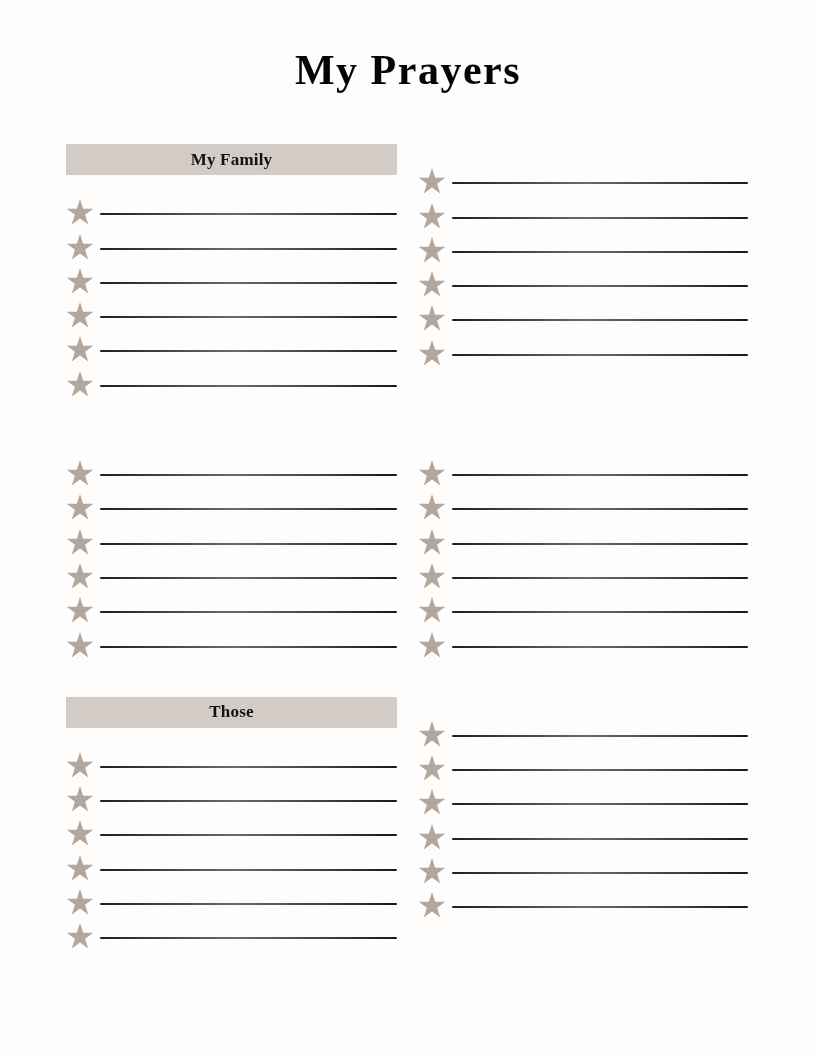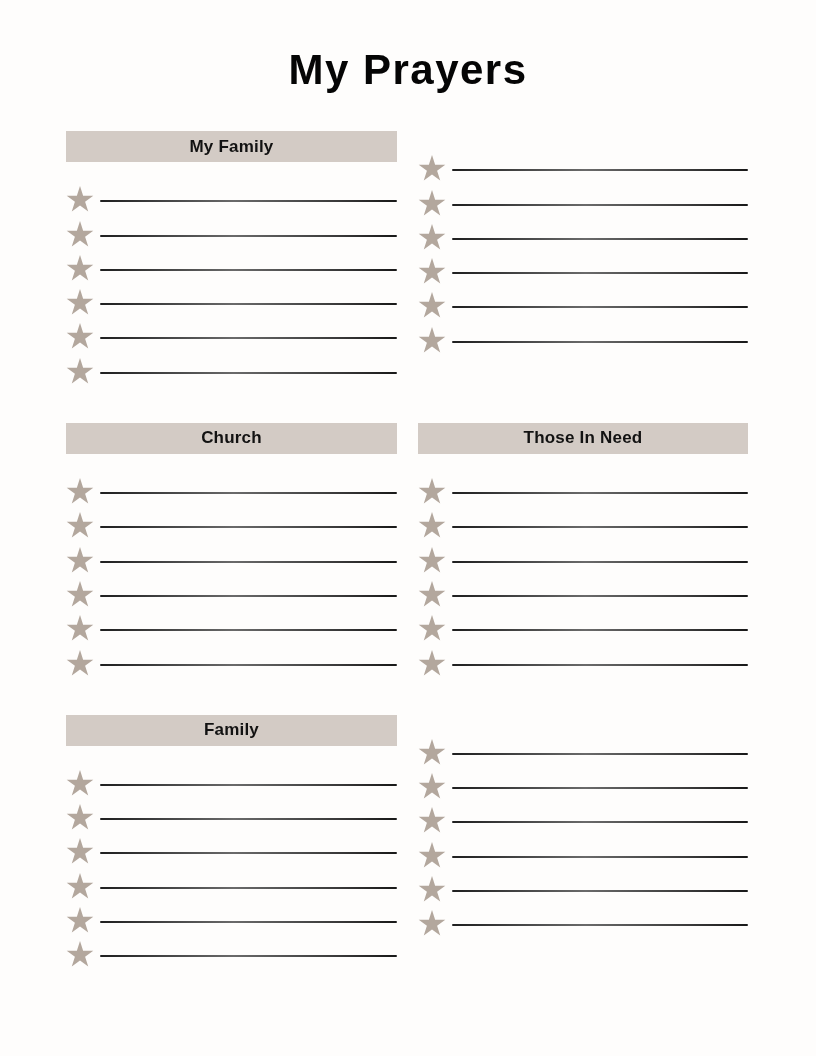--- a/index.html
+++ b/index.html
@@ -15,38 +15,39 @@
     width: 816px;
     height: 1056px;
     background: var(--background);
     font-family: "Liberation Sans", sans-serif;
     overflow: hidden;
   }
   .page {
     position: relative;
     width: 816px;
     height: 1056px;
+    font-family: Liberation Serif, serif;
   }
   .title {
     position: absolute;
     top: 46px;
     left: 0;
     width: 100%;
     margin: 0;
     text-align: center;
     font-size: 42px;
     line-height: 1.15;
     font-weight: 700;
     letter-spacing: 1.5px;
     color: var(--title-text);
   }
   .sections-grid {
     position: absolute;
     left: 66px;
-    top: 131px;
+    top: 144px;
     width: 682px;
     display: grid;
     grid-template-columns: 331px 330px;
     column-gap: 21px;
     row-gap: 49px;
   }
   .section { width: 100%; }
   .section-header {
     height: 31px;
     background: var(--section-header-bg);
@@ -168,110 +169,104 @@
           <div class="row">
             <svg class="star-icon" viewBox="0 0 100 92" aria-hidden="true">
               <polygon points="50,0 61.2,34.5 97.5,34.5 68.2,55.9 79.4,90.5 50,69.1 20.6,90.5 31.8,55.9 2.5,34.5 38.8,34.5" fill="var(--star)"></polygon>
             </svg>
             <div class="row-line"></div>
           </div>
         </div>
   </div>
 
   <div class="section">
+    <div class="rows">
+          <div class="row">
+            <svg class="star-icon" viewBox="0 0 100 92" aria-hidden="true">
+              <polygon points="50,0 61.2,34.5 97.5,34.5 68.2,55.9 79.4,90.5 50,69.1 20.6,90.5 31.8,55.9 2.5,34.5 38.8,34.5" fill="var(--star)"></polygon>
+            </svg>
+            <div class="row-line"></div>
+          </div>
+          <div class="row">
+            <svg class="star-icon" viewBox="0 0 100 92" aria-hidden="true">
+              <polygon points="50,0 61.2,34.5 97.5,34.5 68.2,55.9 79.4,90.5 50,69.1 20.6,90.5 31.8,55.9 2.5,34.5 38.8,34.5" fill="var(--star)"></polygon>
+            </svg>
+            <div class="row-line"></div>
+          </div>
+          <div class="row">
+            <svg class="star-icon" viewBox="0 0 100 92" aria-hidden="true">
+              <polygon points="50,0 61.2,34.5 97.5,34.5 68.2,55.9 79.4,90.5 50,69.1 20.6,90.5 31.8,55.9 2.5,34.5 38.8,34.5" fill="var(--star)"></polygon>
+            </svg>
+            <div class="row-line"></div>
+          </div>
+          <div class="row">
+            <svg class="star-icon" viewBox="0 0 100 92" aria-hidden="true">
+              <polygon points="50,0 61.2,34.5 97.5,34.5 68.2,55.9 79.4,90.5 50,69.1 20.6,90.5 31.8,55.9 2.5,34.5 38.8,34.5" fill="var(--star)"></polygon>
+            </svg>
+            <div class="row-line"></div>
+          </div>
+          <div class="row">
+            <svg class="star-icon" viewBox="0 0 100 92" aria-hidden="true">
+              <polygon points="50,0 61.2,34.5 97.5,34.5 68.2,55.9 79.4,90.5 50,69.1 20.6,90.5 31.8,55.9 2.5,34.5 38.8,34.5" fill="var(--star)"></polygon>
+            </svg>
+            <div class="row-line"></div>
+          </div>
+          <div class="row">
+            <svg class="star-icon" viewBox="0 0 100 92" aria-hidden="true">
+              <polygon points="50,0 61.2,34.5 97.5,34.5 68.2,55.9 79.4,90.5 50,69.1 20.6,90.5 31.8,55.9 2.5,34.5 38.8,34.5" fill="var(--star)"></polygon>
+            </svg>
+            <div class="row-line"></div>
+          </div>
+        </div>
+  </div>
+
+  <div class="section">
+    <div class="rows">
+          <div class="row">
+            <svg class="star-icon" viewBox="0 0 100 92" aria-hidden="true">
+              <polygon points="50,0 61.2,34.5 97.5,34.5 68.2,55.9 79.4,90.5 50,69.1 20.6,90.5 31.8,55.9 2.5,34.5 38.8,34.5" fill="var(--star)"></polygon>
+            </svg>
+            <div class="row-line"></div>
+          </div>
+          <div class="row">
+            <svg class="star-icon" viewBox="0 0 100 92" aria-hidden="true">
+              <polygon points="50,0 61.2,34.5 97.5,34.5 68.2,55.9 79.4,90.5 50,69.1 20.6,90.5 31.8,55.9 2.5,34.5 38.8,34.5" fill="var(--star)"></polygon>
+            </svg>
+            <div class="row-line"></div>
+          </div>
+          <div class="row">
+            <svg class="star-icon" viewBox="0 0 100 92" aria-hidden="true">
+              <polygon points="50,0 61.2,34.5 97.5,34.5 68.2,55.9 79.4,90.5 50,69.1 20.6,90.5 31.8,55.9 2.5,34.5 38.8,34.5" fill="var(--star)"></polygon>
+            </svg>
+            <div class="row-line"></div>
+          </div>
+          <div class="row">
+            <svg class="star-icon" viewBox="0 0 100 92" aria-hidden="true">
+              <polygon points="50,0 61.2,34.5 97.5,34.5 68.2,55.9 79.4,90.5 50,69.1 20.6,90.5 31.8,55.9 2.5,34.5 38.8,34.5" fill="var(--star)"></polygon>
+            </svg>
+            <div class="row-line"></div>
+          </div>
+          <div class="row">
+            <svg class="star-icon" viewBox="0 0 100 92" aria-hidden="true">
+              <polygon points="50,0 61.2,34.5 97.5,34.5 68.2,55.9 79.4,90.5 50,69.1 20.6,90.5 31.8,55.9 2.5,34.5 38.8,34.5" fill="var(--star)"></polygon>
+            </svg>
+            <div class="row-line"></div>
+          </div>
+          <div class="row">
+            <svg class="star-icon" viewBox="0 0 100 92" aria-hidden="true">
+              <polygon points="50,0 61.2,34.5 97.5,34.5 68.2,55.9 79.4,90.5 50,69.1 20.6,90.5 31.8,55.9 2.5,34.5 38.8,34.5" fill="var(--star)"></polygon>
+            </svg>
+            <div class="row-line"></div>
+          </div>
+        </div>
+  </div>
+
+  <div class="section">
     <div class="section-header">
-      <span class="section-header-label">Church</span>
-    </div>
-    <div class="rows">
-          <div class="row">
-            <svg class="star-icon" viewBox="0 0 100 92" aria-hidden="true">
-              <polygon points="50,0 61.2,34.5 97.5,34.5 68.2,55.9 79.4,90.5 50,69.1 20.6,90.5 31.8,55.9 2.5,34.5 38.8,34.5" fill="var(--star)"></polygon>
-            </svg>
-            <div class="row-line"></div>
-          </div>
-          <div class="row">
-            <svg class="star-icon" viewBox="0 0 100 92" aria-hidden="true">
-              <polygon points="50,0 61.2,34.5 97.5,34.5 68.2,55.9 79.4,90.5 50,69.1 20.6,90.5 31.8,55.9 2.5,34.5 38.8,34.5" fill="var(--star)"></polygon>
-            </svg>
-            <div class="row-line"></div>
-          </div>
-          <div class="row">
-            <svg class="star-icon" viewBox="0 0 100 92" aria-hidden="true">
-              <polygon points="50,0 61.2,34.5 97.5,34.5 68.2,55.9 79.4,90.5 50,69.1 20.6,90.5 31.8,55.9 2.5,34.5 38.8,34.5" fill="var(--star)"></polygon>
-            </svg>
-            <div class="row-line"></div>
-          </div>
-          <div class="row">
-            <svg class="star-icon" viewBox="0 0 100 92" aria-hidden="true">
-              <polygon points="50,0 61.2,34.5 97.5,34.5 68.2,55.9 79.4,90.5 50,69.1 20.6,90.5 31.8,55.9 2.5,34.5 38.8,34.5" fill="var(--star)"></polygon>
-            </svg>
-            <div class="row-line"></div>
-          </div>
-          <div class="row">
-            <svg class="star-icon" viewBox="0 0 100 92" aria-hidden="true">
-              <polygon points="50,0 61.2,34.5 97.5,34.5 68.2,55.9 79.4,90.5 50,69.1 20.6,90.5 31.8,55.9 2.5,34.5 38.8,34.5" fill="var(--star)"></polygon>
-            </svg>
-            <div class="row-line"></div>
-          </div>
-          <div class="row">
-            <svg class="star-icon" viewBox="0 0 100 92" aria-hidden="true">
-              <polygon points="50,0 61.2,34.5 97.5,34.5 68.2,55.9 79.4,90.5 50,69.1 20.6,90.5 31.8,55.9 2.5,34.5 38.8,34.5" fill="var(--star)"></polygon>
-            </svg>
-            <div class="row-line"></div>
-          </div>
-        </div>
-  </div>
-
-  <div class="section">
-    <div class="section-header">
-      <span class="section-header-label">Those In Need</span>
-    </div>
-    <div class="rows">
-          <div class="row">
-            <svg class="star-icon" viewBox="0 0 100 92" aria-hidden="true">
-              <polygon points="50,0 61.2,34.5 97.5,34.5 68.2,55.9 79.4,90.5 50,69.1 20.6,90.5 31.8,55.9 2.5,34.5 38.8,34.5" fill="var(--star)"></polygon>
-            </svg>
-            <div class="row-line"></div>
-          </div>
-          <div class="row">
-            <svg class="star-icon" viewBox="0 0 100 92" aria-hidden="true">
-              <polygon points="50,0 61.2,34.5 97.5,34.5 68.2,55.9 79.4,90.5 50,69.1 20.6,90.5 31.8,55.9 2.5,34.5 38.8,34.5" fill="var(--star)"></polygon>
-            </svg>
-            <div class="row-line"></div>
-          </div>
-          <div class="row">
-            <svg class="star-icon" viewBox="0 0 100 92" aria-hidden="true">
-              <polygon points="50,0 61.2,34.5 97.5,34.5 68.2,55.9 79.4,90.5 50,69.1 20.6,90.5 31.8,55.9 2.5,34.5 38.8,34.5" fill="var(--star)"></polygon>
-            </svg>
-            <div class="row-line"></div>
-          </div>
-          <div class="row">
-            <svg class="star-icon" viewBox="0 0 100 92" aria-hidden="true">
-              <polygon points="50,0 61.2,34.5 97.5,34.5 68.2,55.9 79.4,90.5 50,69.1 20.6,90.5 31.8,55.9 2.5,34.5 38.8,34.5" fill="var(--star)"></polygon>
-            </svg>
-            <div class="row-line"></div>
-          </div>
-          <div class="row">
-            <svg class="star-icon" viewBox="0 0 100 92" aria-hidden="true">
-              <polygon points="50,0 61.2,34.5 97.5,34.5 68.2,55.9 79.4,90.5 50,69.1 20.6,90.5 31.8,55.9 2.5,34.5 38.8,34.5" fill="var(--star)"></polygon>
-            </svg>
-            <div class="row-line"></div>
-          </div>
-          <div class="row">
-            <svg class="star-icon" viewBox="0 0 100 92" aria-hidden="true">
-              <polygon points="50,0 61.2,34.5 97.5,34.5 68.2,55.9 79.4,90.5 50,69.1 20.6,90.5 31.8,55.9 2.5,34.5 38.8,34.5" fill="var(--star)"></polygon>
-            </svg>
-            <div class="row-line"></div>
-          </div>
-        </div>
-  </div>
-
-  <div class="section">
-    <div class="section-header">
-      <span class="section-header-label">Family</span>
+      <span class="section-header-label">Those</span>
     </div>
     <div class="rows">
           <div class="row">
             <svg class="star-icon" viewBox="0 0 100 92" aria-hidden="true">
               <polygon points="50,0 61.2,34.5 97.5,34.5 68.2,55.9 79.4,90.5 50,69.1 20.6,90.5 31.8,55.9 2.5,34.5 38.8,34.5" fill="var(--star)"></polygon>
             </svg>
             <div class="row-line"></div>
           </div>
           <div class="row">
             <svg class="star-icon" viewBox="0 0 100 92" aria-hidden="true">

